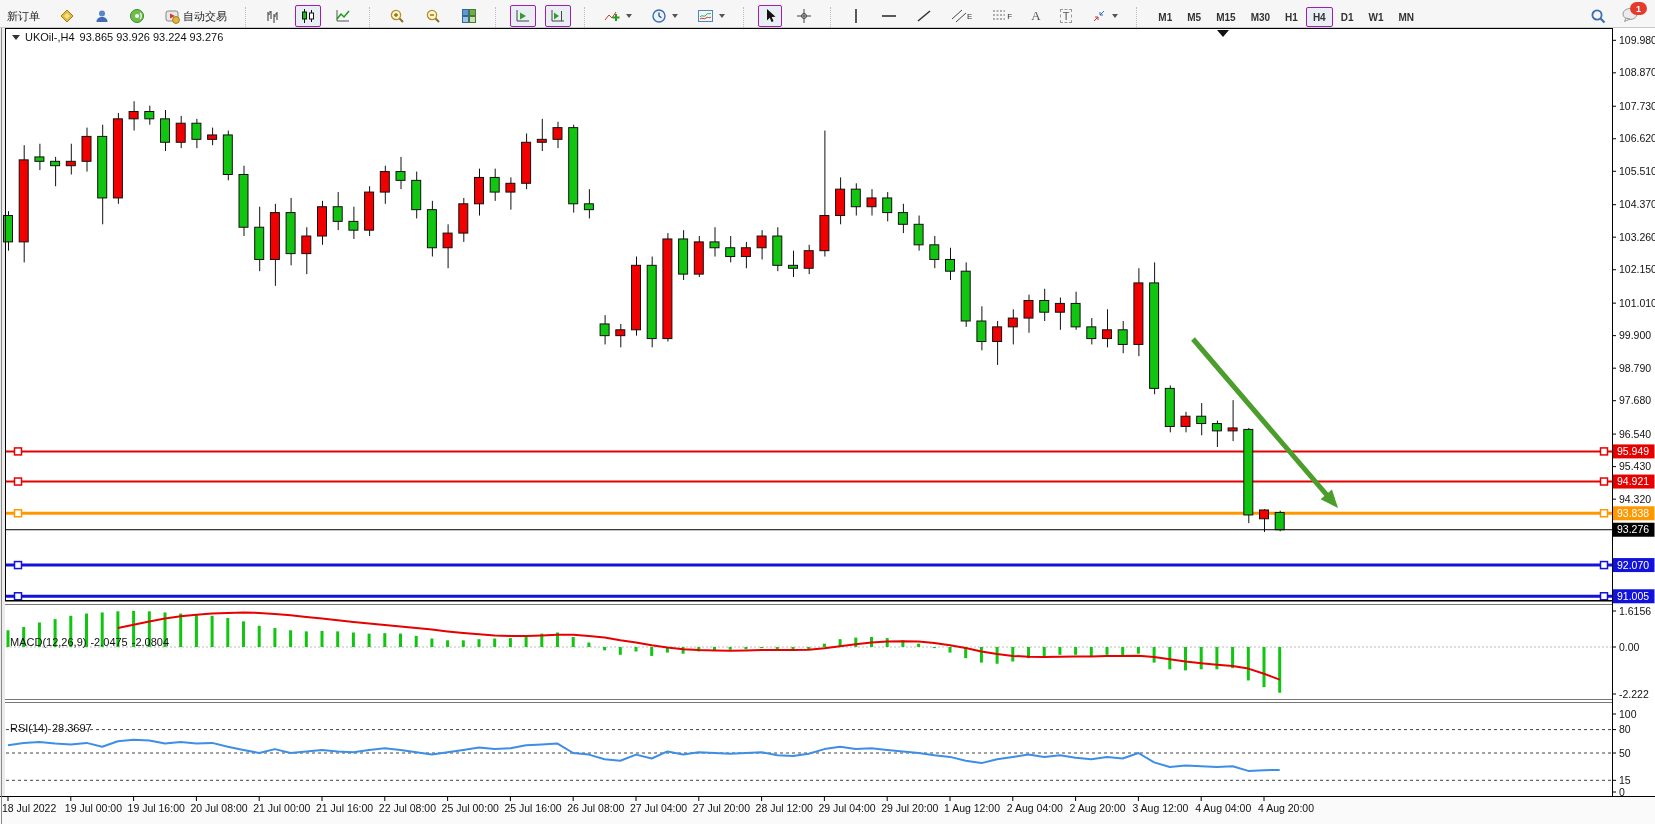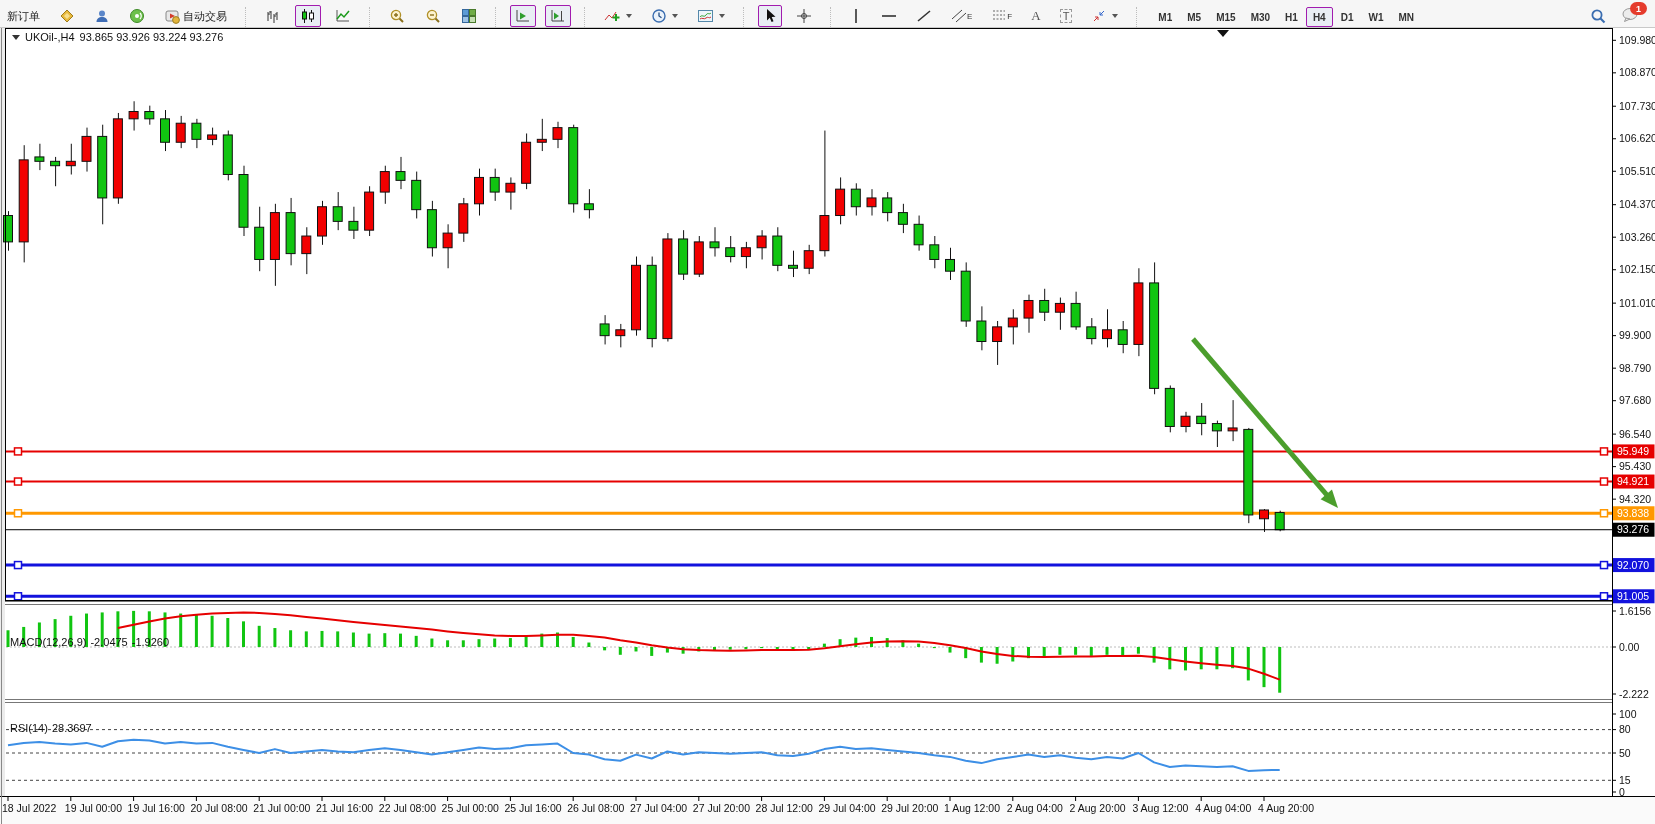--- a/index.html
+++ b/index.html
@@ -415,21 +415,21 @@
     
     <div class="overlay" style="left:12px;top:31px;text-align:center;">
       <span class="tri-down"></span>
       <span>UKOil-,H4</span>
       <span>93.865 93.926 93.224 93.276</span>
     </div>
     
     <div class="overlay ind-label" style="left:10px;top:636px;gap:4px;">
       <span>MACD(12,26,9)</span>
       <span>-2.0475</span>
-      <span>-1.9260</span>
+      <span>-2.0804</span>
     </div>
     
     <div class="overlay ind-label" style="left:10px;top:702px;gap:4px;margin-top:20px;">
       <span>RSI(14)</span>
       <span>28.3697</span>
     </div>
   </div>
 
   <div class="toolbar">
     <button class="tbtn">

